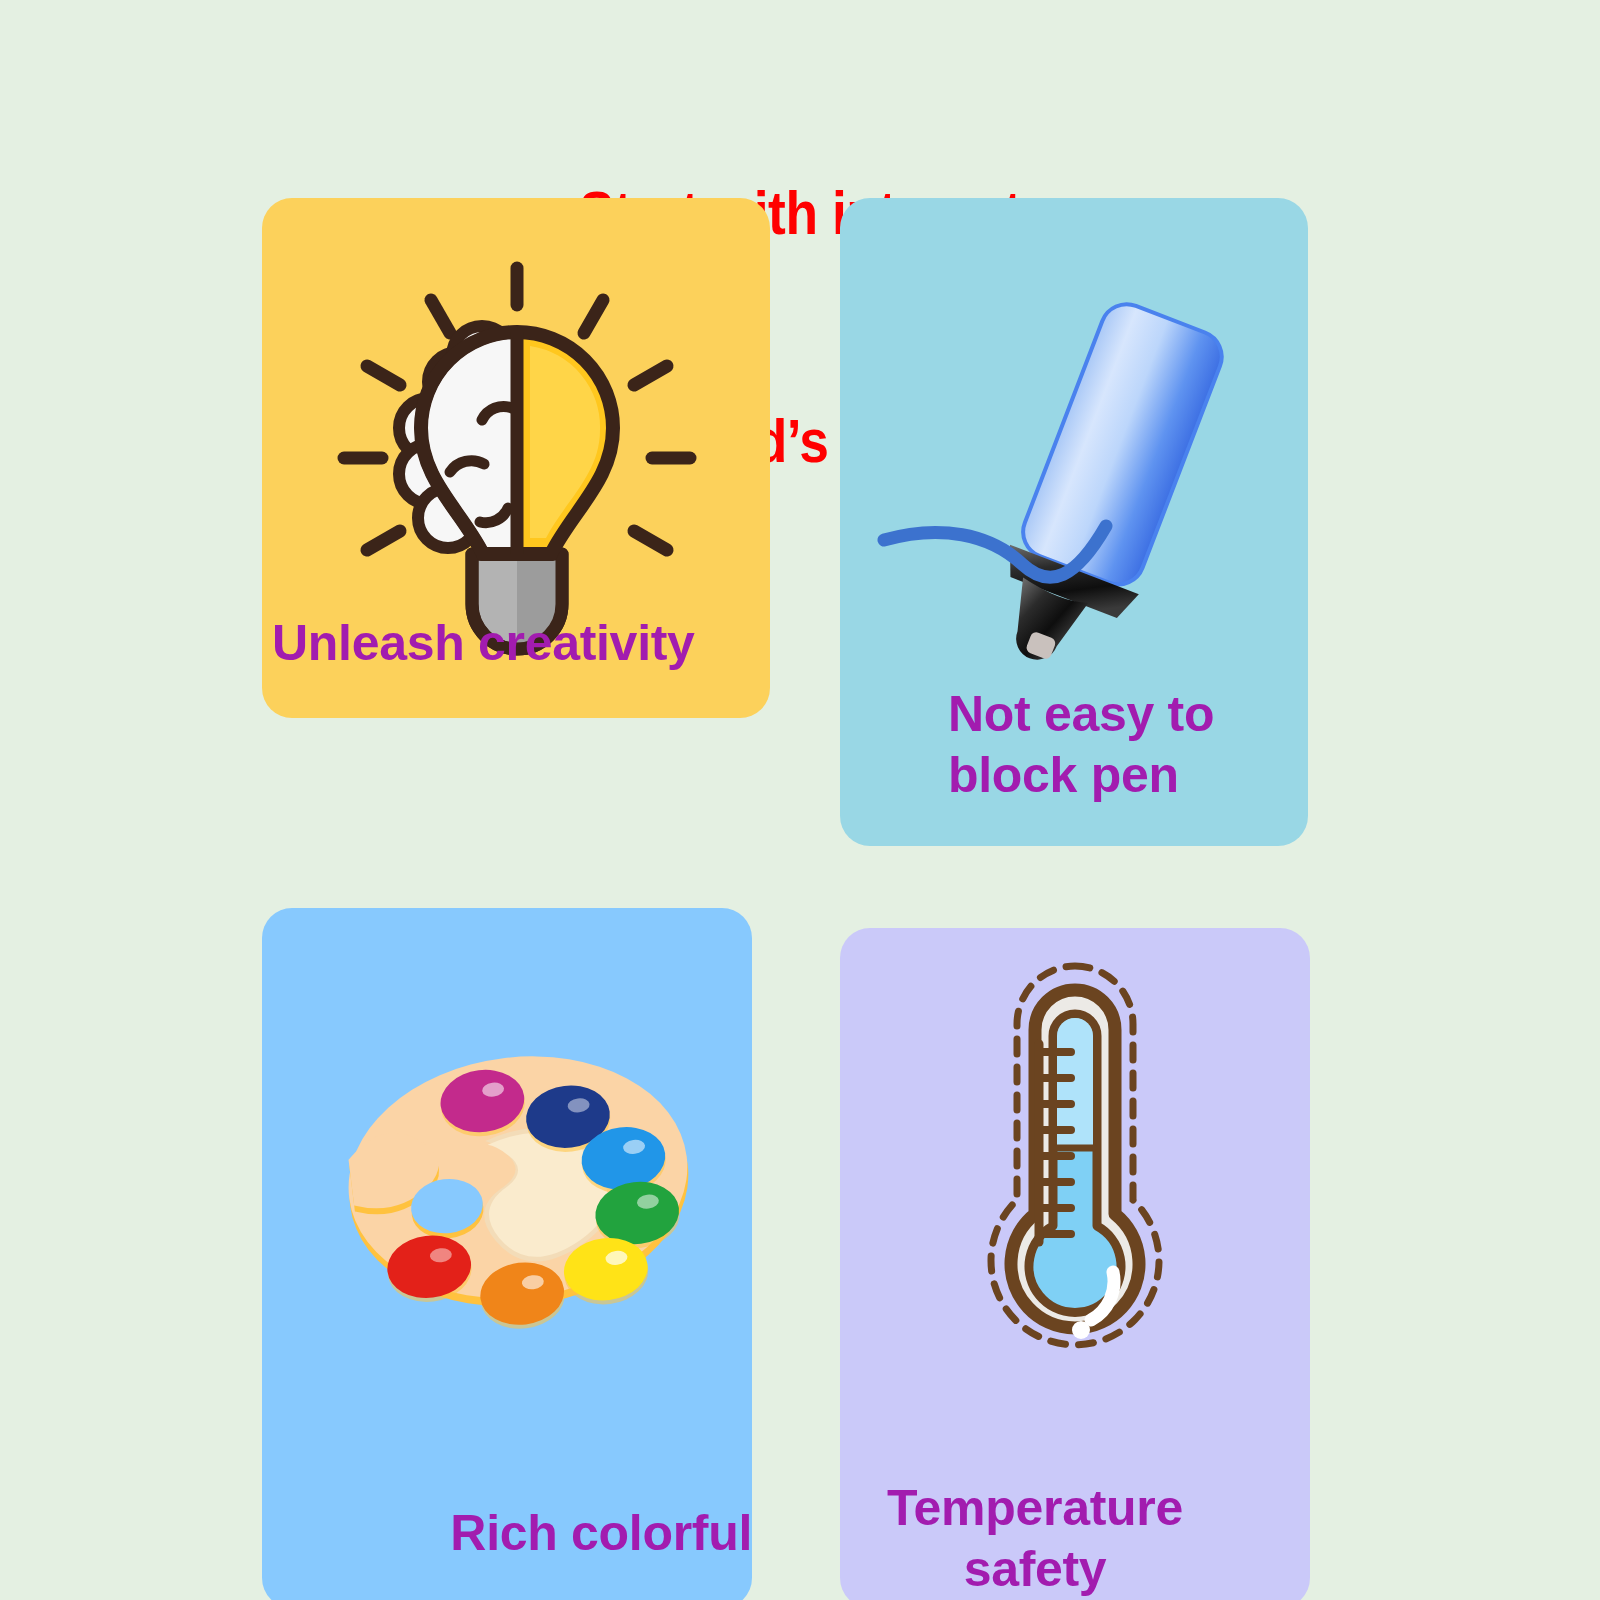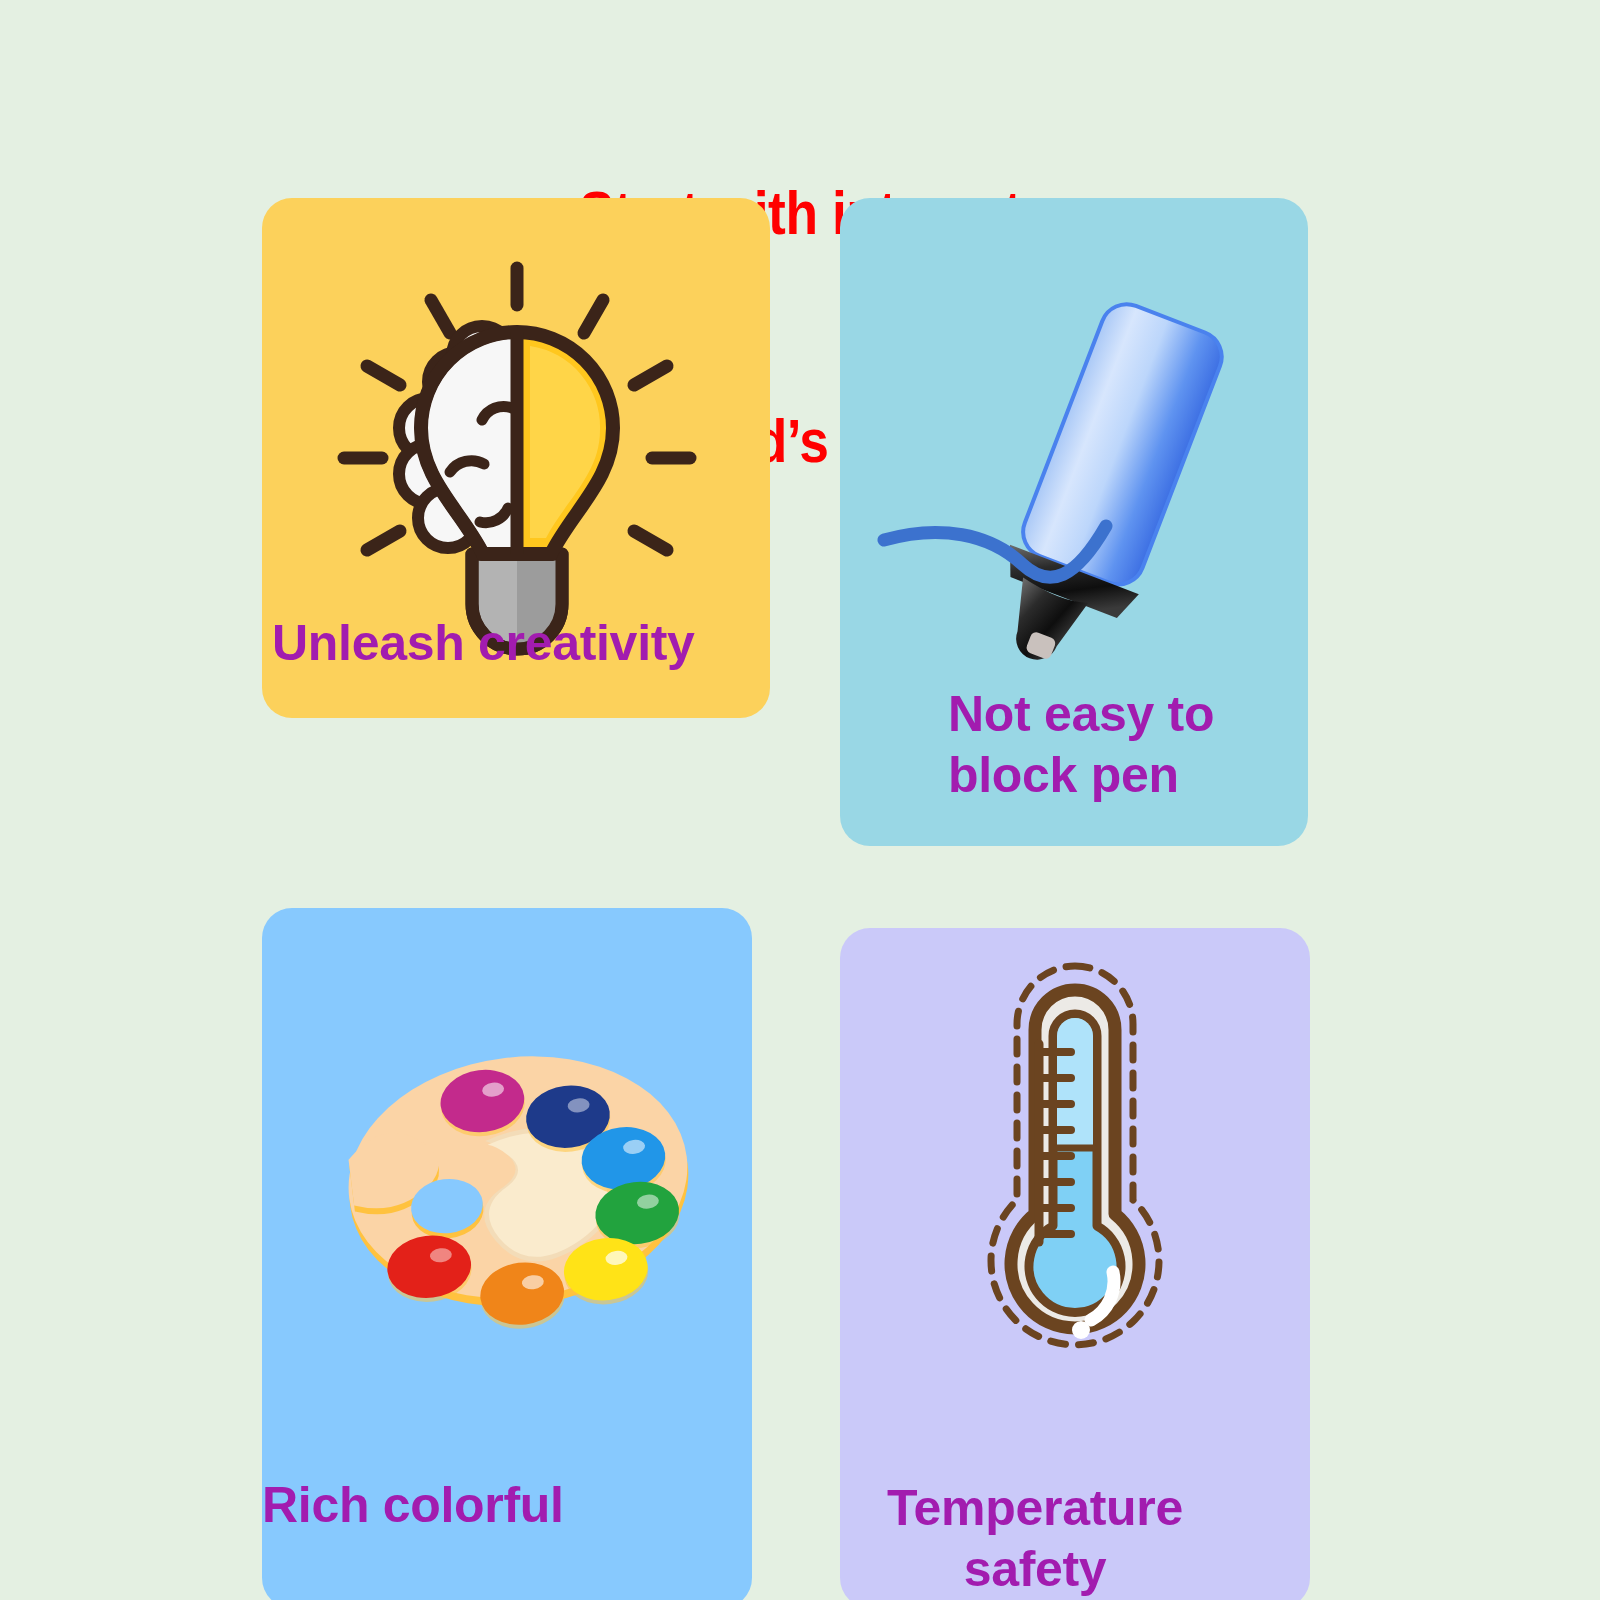--- a/index.html
+++ b/index.html
@@ -50,21 +50,21 @@
     letter-spacing: -0.3px;
   }
 
   #card-creativity { left: 262px; top: 198px;  width: 508px; height: 520px; background: #fcd15b; }
   #card-pen        { left: 840px; top: 198px;  width: 468px; height: 648px; background: #99d7e5; }
   #card-colorful   { left: 262px; top: 908px;  width: 490px; height: 700px; background: #87c9fe; }
   #card-temp       { left: 840px; top: 928px;  width: 470px; height: 680px; background: #cac9f9; }
 
   #label-creativity { left: 10px;  bottom: 44px; width: 500px; text-align: left; }
   #label-pen        { left: 108px; top: 486px;  width: 360px; text-align: left; }
-  #label-colorful   { left: 0;     bottom: 72px; width: 490px; text-align: left; }
+  #label-colorful   { left: 0;     bottom: 44px; width: 490px; text-align: right; }
   #label-temp       { left: 0;     bottom: 8px;  width: 390px; text-align: center; }
 
   .art {
     position: absolute;
     pointer-events: none;
   }
 
   
   #art-bulb { left: 70px; top: 62px; width: 370px; height: 400px; }
 

